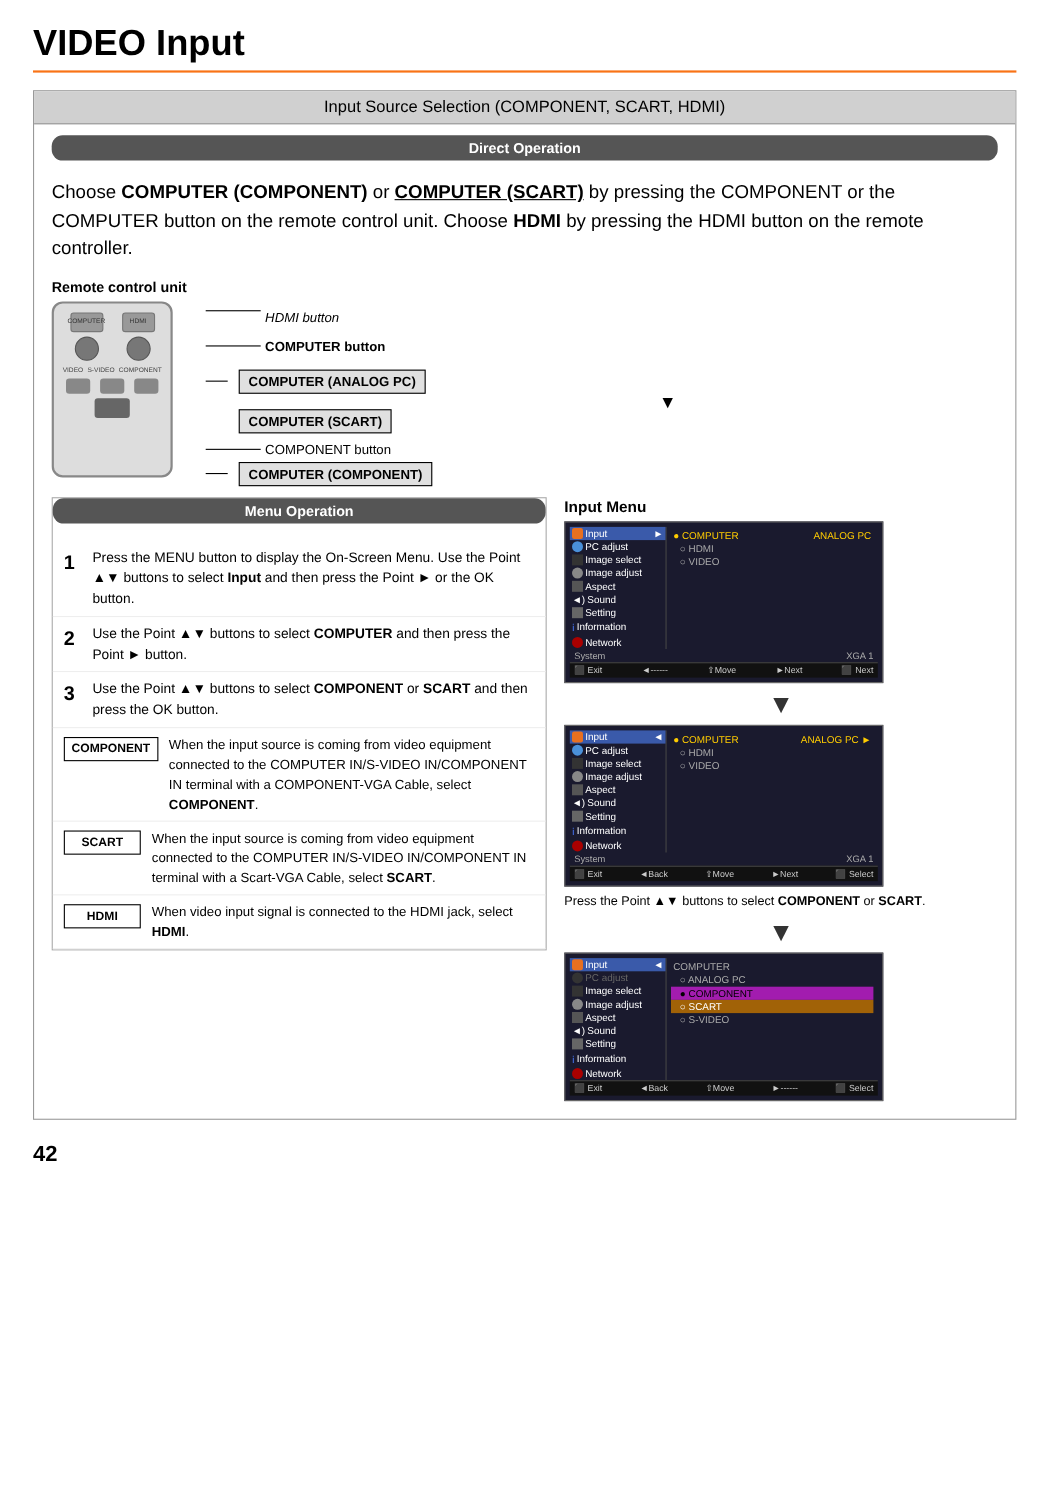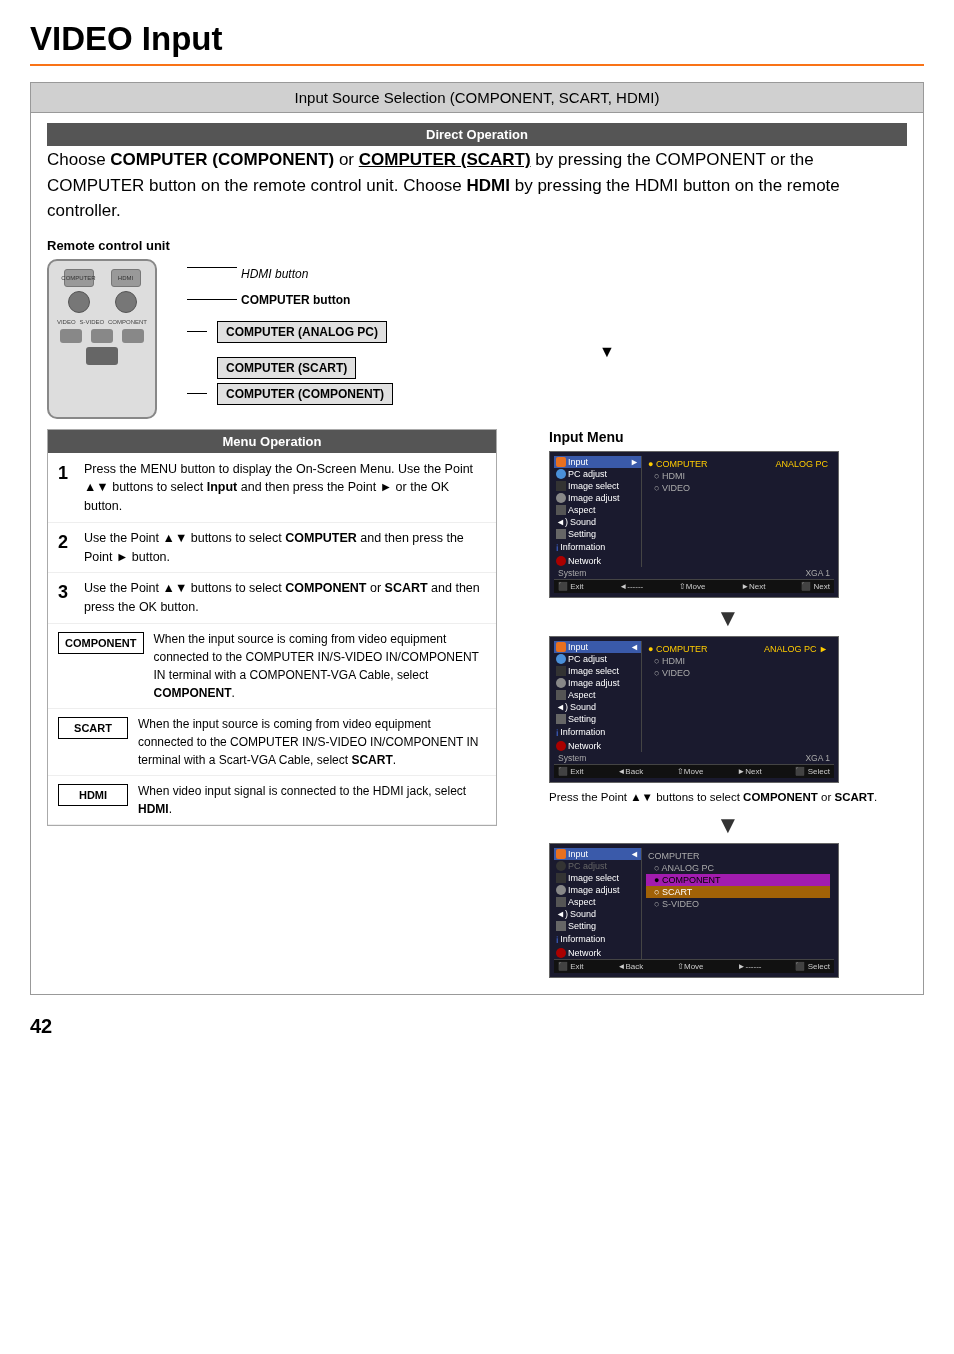--- a/index.html
+++ b/index.html
@@ -31,21 +31,22 @@
       padding: 6px 0;
       border-bottom: 1px solid #999;
     }
     .section-header {
       background: #555;
       color: #fff;
       text-align: center;
       font-weight: bold;
       font-size: 13px;
       padding: 4px 0;
-      margin-bottom: 1px;
+      margin-bottom: 16px;
+      border-radius: 10px;
     }
     .content-area {
       padding: 10px 16px;
     }
     .intro-text {
       font-size: 17px;
       line-height: 1.5;
       margin-bottom: 6px;
     }
     .intro-text b { font-weight: bold; }
@@ -69,21 +70,20 @@
       display: flex;
       gap: 16px;
       margin-top: 10px;
     }
     .left-col {
       width: 450px;
       flex-shrink: 0;
     }
     .right-col {
       flex: 1;
-      margin-left: 36px;
     }
 
     
     .menu-op-box {
       border: 1px solid #aaa;
       margin-bottom: 12px;
     }
     .step {
       display: flex;
       gap: 8px;
@@ -267,20 +267,24 @@
 
           <div class="arrow-down">▼</div>
 
           <div style="display:flex; align-items:center; margin-bottom:4px;">
             <div style="border-top:1px solid #000; width:20px; margin-right:4px; visibility:hidden;"></div>
             <div class="callout-box">
               <span>COMPUTER (SCART)</span>
             </div>
           </div>
 
+          <div style="display:flex; align-items:center; margin-top:8px; margin-bottom:4px;">
+            <div style="border-top:1px solid #000; width:50px; margin-right:4px;"></div>
+            <span style="font-size:12px; font-weight:normal;">COMPONENT button</span>
+          </div>
 
           <div style="display:flex; align-items:center;">
             <div style="border-top:1px solid #000; width:20px; margin-right:4px;"></div>
             <div class="callout-box">
               <span>COMPUTER (COMPONENT)</span>
             </div>
           </div>
         </div>
       </div>
     </div>

